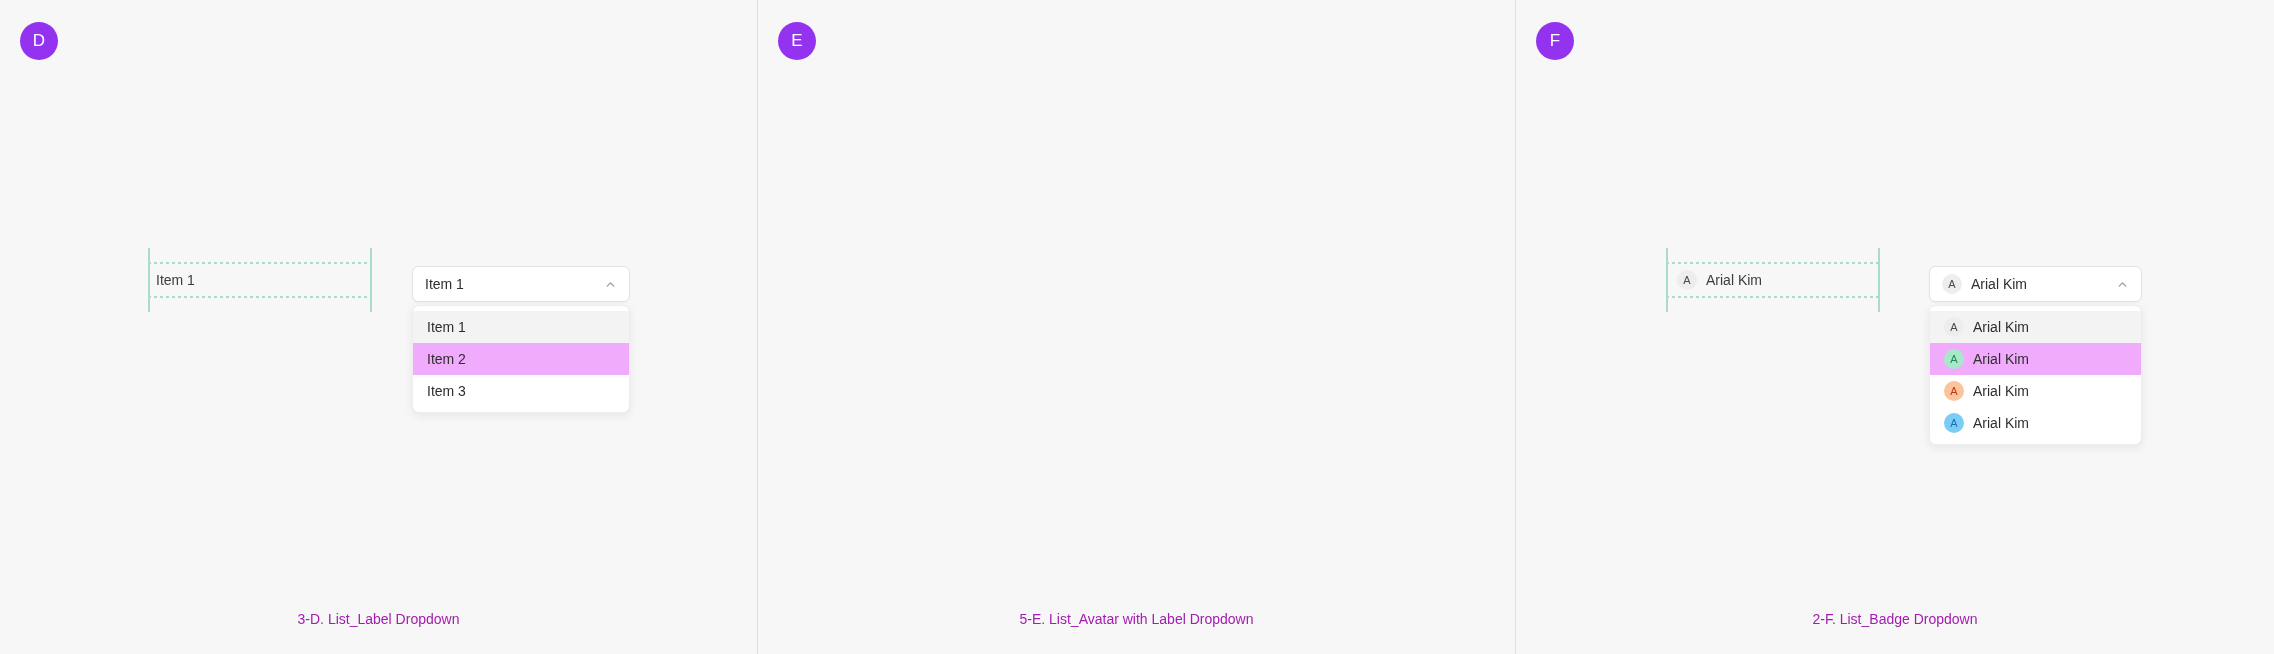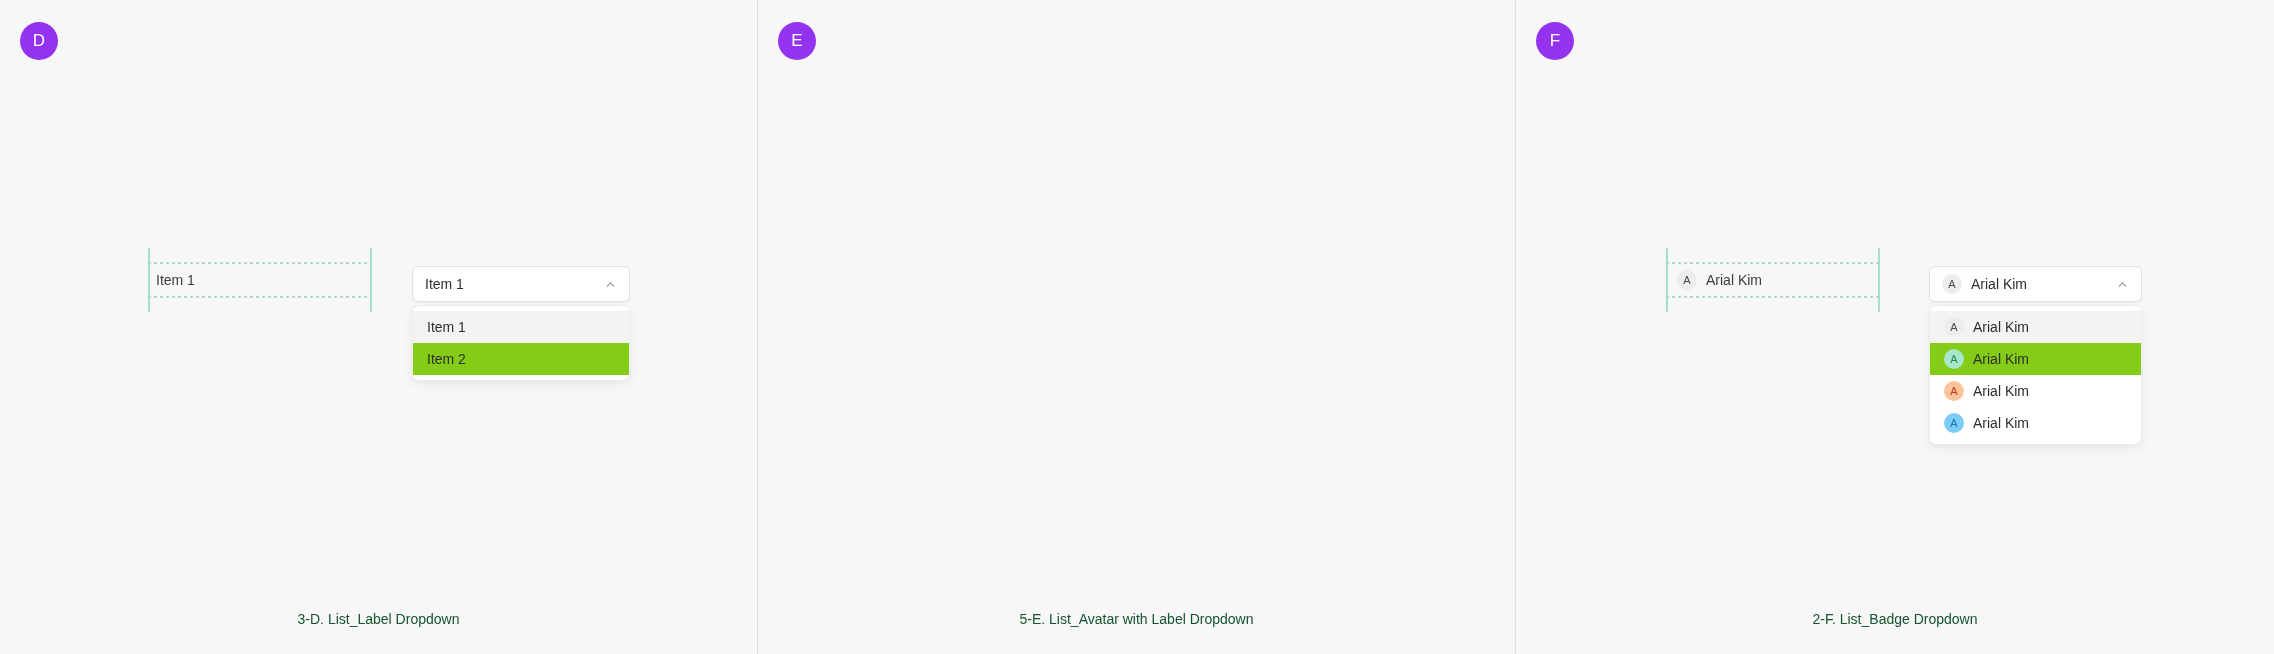--- a/index.html
+++ b/index.html
@@ -125,42 +125,42 @@
     display: flex;
     align-items: center;
     gap: 9px;
     height: 32px;
     padding: 0 14px;
     font-size: 14px;
     color: #2e2e2e;
     white-space: nowrap;
   }
   .dd-option.hl-strong { background: #f3f3f3; }
-  .dd-option.hl-soft   { background: #84cc16; }
+  .dd-option.hl-soft   { background: #f0abfc; }
 
   
   .avatar {
     width: 20px;
     height: 20px;
     flex: 0 0 20px;
     border-radius: 50%;
     font-size: 11px;
     line-height: 20px;
     text-align: center;
     font-family: "Liberation Sans", sans-serif;
   }
 
   
   .caption {
     position: absolute;
     bottom: 27px;
     width: 100%;
     text-align: center;
     font-size: 14px;
-    color: #14532d;
+    color: #a21caf;
   }
 </style>
 </head>
 <body>
 
 <div class="stage">
 
   <div class="divider" style="left:757px"></div>
   <div class="divider" style="left:1515px"></div>
 
@@ -187,20 +187,23 @@
       </span>
     </div>
 
     <div class="dd-menu" style="left:412px; top:305px; width:218px">
       <div class="dd-option hl-strong">
         <span>Item 1</span>
       </div>
       <div class="dd-option hl-soft">
         <span>Item 2</span>
       </div>
+      <div class="dd-option">
+        <span>Item 3</span>
+      </div>
     </div>
 
     <div class="caption">3-D. List_Label Dropdown</div>
   </div>
 
   <div class="panel" style="left:758px; width:757px">
     <div class="badge-circle">E</div>
 
     <div class="guide" style="left:908px; top:248px; width:214px">
       <div class="v-line" style="left:0px"></div>

